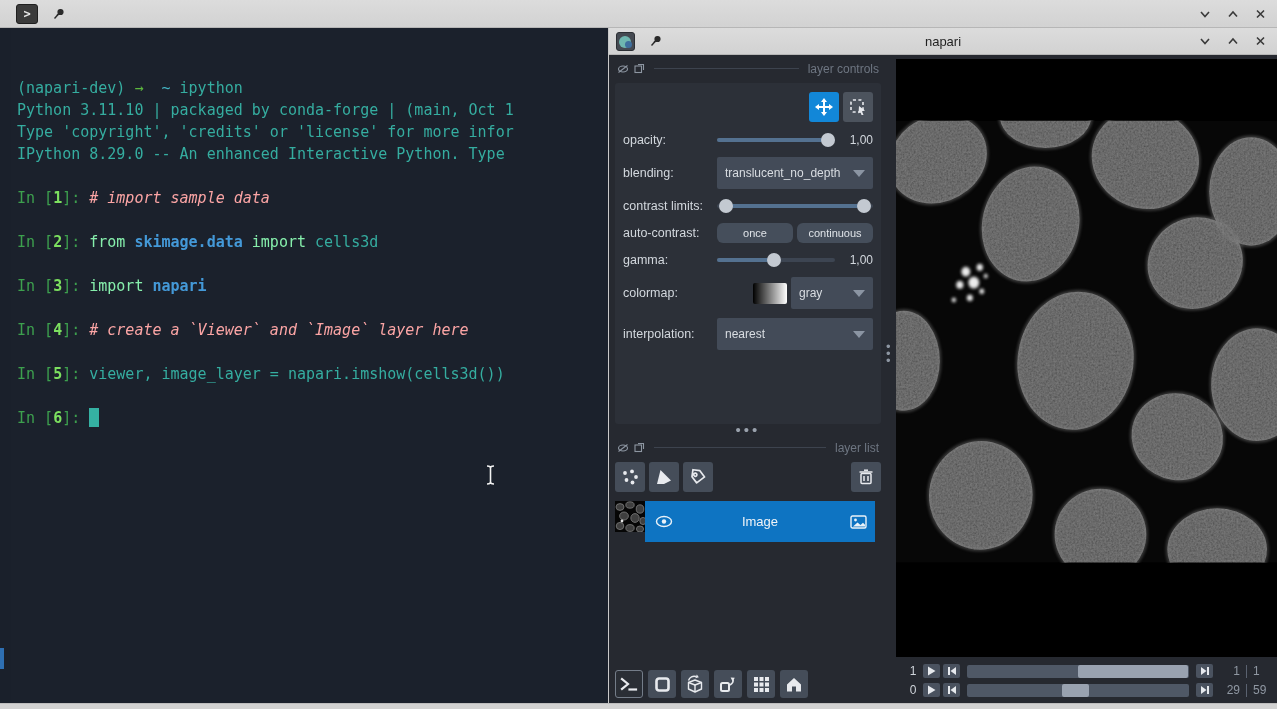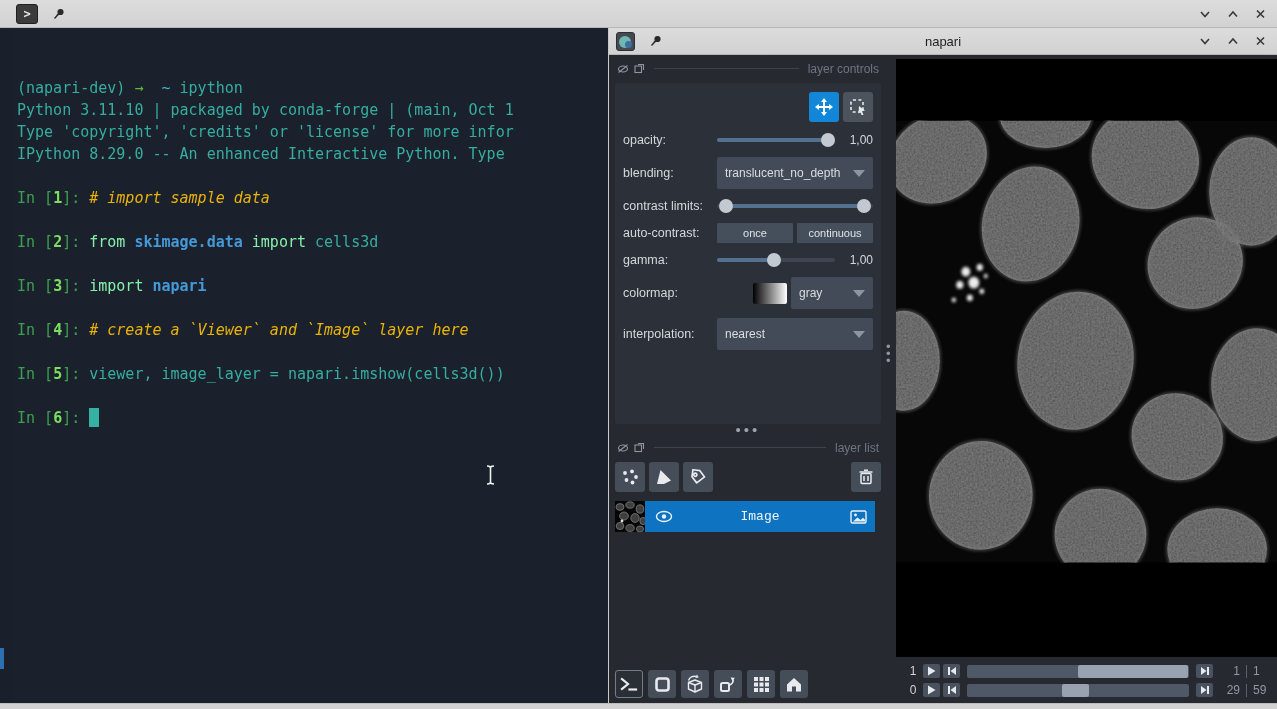--- a/index.html
+++ b/index.html
@@ -23,21 +23,21 @@
   
   .terminal { position:absolute; left:11px; top:28px; width:607px; height:675px;
     background:#1b212c; overflow:hidden; padding:5px 6px;
     font-family:"DejaVu Sans Mono", monospace; font-size:15px; line-height:22px; white-space:pre; }
   .term-line { height:22px; }
   .t-teal   { color:#35ada0; }
   .t-green  { color:#5db83e; }
   .t-cyan   { color:#43b3c2; }
   .t-prompt { color:#3da04e; }
   .t-pnum   { color:#7ce05f; font-weight:bold; }
-  .t-comment{ color:#eab308; font-style:italic;margin-top:18px; }
+  .t-comment{ color:#fca5a5; font-style:italic;margin-top:18px; }
   .t-kw     { color:#86efac; font-weight:normal; }
   .t-mod    { color:#4499d8; font-weight:bold; }
   .t-code   { color:#35ada0; }
   .t-cursor { display:inline-block; width:10px; height:19px; background:#35b1a3; vertical-align:text-bottom; }
   .term-scrollmark { position:absolute; left:0; top:648px; width:4px; height:21px; background:#2e6fb2; }
   .mouse-ibeam { position:absolute; left:484px; top:464px; }
 
   
   .napari { position:absolute; left:608px; top:28px; width:669px; height:675px;
     background:#262930; border-left:1px solid #c9c9c9; display:flex; flex-direction:column; }
@@ -82,36 +82,36 @@
   .slider .knob  { position:absolute; width:14px; height:14px; border-radius:50%; background:#c3c9d1; top:1px; }
   .with-val { display:flex; align-items:center; }
 
   .dropdown { height:22px; background:#434b58; border-radius:2px; display:flex; align-items:center;
     padding:16px 8px; position:relative; }
   .dropdown .dd-text { color:#d9dde2; font-size:12px; flex:1; }
   .dd-arrow { width:0; height:0; border-left:6px solid transparent; border-right:6px solid transparent;
     border-top:7px solid #8b95a3; }
 
   .auto-row { display:flex; gap:4px; }
-  .auto-btn { flex:1; height:20px; background:#454e5b; border-radius:1px; color:#dfe3e8; font-size:11px;
+  .auto-btn { flex:1; height:20px; background:#454e5b; border-radius:6px; color:#dfe3e8; font-size:11px;
     display:flex; align-items:center; justify-content:center; }
 
   .cmap-row { display:flex; gap:4px; align-items:center;margin-left:36px; }
   .cmap-swatch { width:34px; height:21px; border-radius:2px; background:linear-gradient(to right,#000,#fff); flex:0 0 34px; }
   .cmap-row .dropdown { flex:1; }
 
   .splitter-dots { text-align:center; color:#99a1ac; font-size:15px; letter-spacing:3px; height:12px;
     line-height:8px; margin-top:2px; }
 
   .layer-btn-row { display:flex; gap:4px; margin:7px 2px 0 2px; }
   .sq-btn { width:30px; height:30px; background:#454d59; border-radius:3px; display:flex;
     align-items:center; justify-content:center; }
   .sq-btn.trash { margin-left:auto; }
 
-  .layer-row { display:flex; margin:9px 8px 0 2px; height:31px;font-family:Liberation Mono, monospace; }
+  .layer-row { display:flex; margin:9px 8px 0 2px; height:41px; }
   .layer-thumb { width:30px; height:31px; flex:0 0 30px; background:#000; }
   .layer-sel { flex:1; background:#0e74c2; display:flex; align-items:center; position:relative; }
   .layer-name { position:absolute; left:0; right:0; text-align:center; color:#f0f4f8; font-size:13px; }
   .layer-eye { margin-left:10px; z-index:1; }
   .layer-type { margin-left:auto; margin-right:8px; z-index:1; }
 
   .viewer-btn-row { margin-top:auto; margin-bottom:5px; display:flex; gap:5px; padding-left:2px; }
   .v-btn { width:28px; height:28px; background:#454d59; border-radius:3px; display:flex;
     align-items:center; justify-content:center; }
   .v-btn.console { background:#2a2e35; border:1px solid #747d89; }

